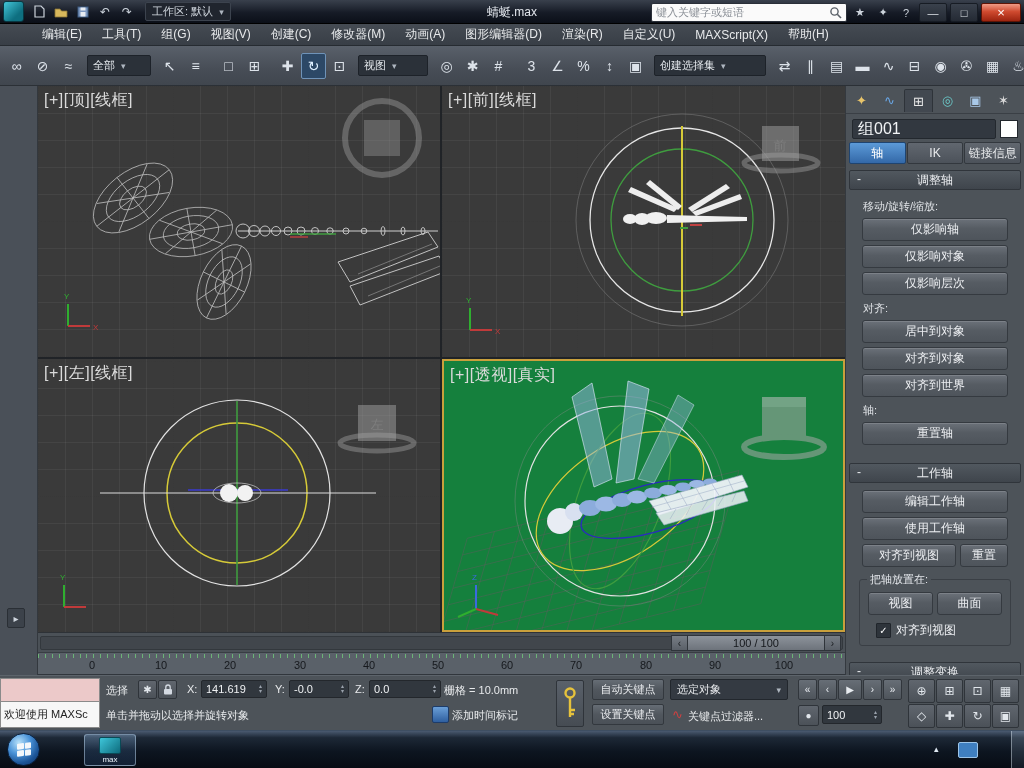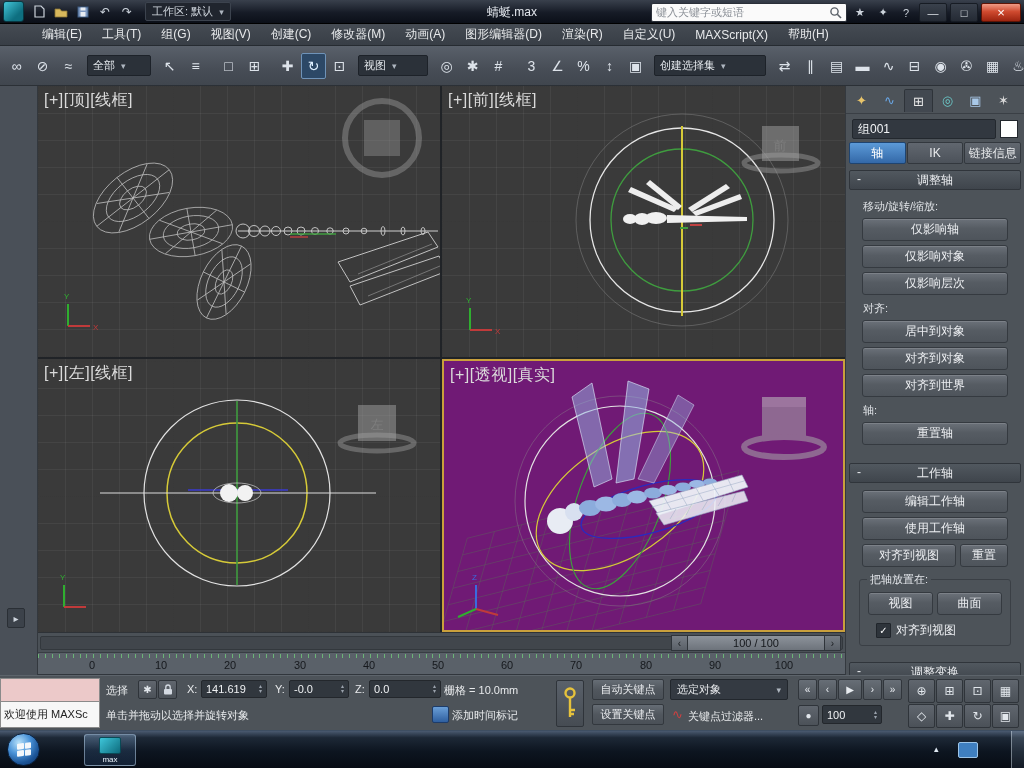--- a/index.html
+++ b/index.html
@@ -46,21 +46,21 @@
     border:1px solid #2a2f35;color:#cfd6de;font-size:10px;display:flex;align-items:center;justify-content:center;border-radius:2px}
   
   .vps{position:absolute;left:38px;top:86px;width:807px;height:546px;background:#202327;
     display:grid;grid-template-columns:402px 403px;grid-template-rows:271px 273px;gap:2px}
   .vp{position:relative;background-color:#3a3a3a;overflow:hidden}
   .vp.wire{background-image:
     repeating-linear-gradient(0deg,rgba(255,255,255,.05) 0 1px,transparent 1px 27px),
     repeating-linear-gradient(90deg,rgba(255,255,255,.05) 0 1px,transparent 1px 27px),
     repeating-linear-gradient(0deg,rgba(0,0,0,.20) 0 1px,transparent 1px 135px),
     repeating-linear-gradient(90deg,rgba(0,0,0,.20) 0 1px,transparent 1px 135px)}
-  .vp.persp{background:#701a75;border:2px solid #c9a03c;box-sizing:border-box}
+  .vp.persp{background:#15803d;border:2px solid #c9a03c;box-sizing:border-box}
   .vplabel{position:absolute;left:6px;top:4px;font-size:16px;color:#dadada;z-index:3;letter-spacing:.5px}
   .vp svg{position:absolute;left:0;top:0;display:block}
   .wing{stroke:#d2d2d2;fill:none;stroke-width:.75;opacity:.88}
   .wire1{stroke:#d0d0d0;fill:none;stroke-width:.9}
   .cubelabel{fill:#7e7e7e;font-size:13px;text-anchor:middle}
   .axl{font-size:8px}
   .pgrid{stroke:#5e5e5e;stroke-width:.8;fill:none;opacity:.7}
   
   .timeslider{position:absolute;left:38px;top:632px;width:807px;height:20px;background:#4b5157;border-top:1px solid #2e3237}
   .tsgroove{position:absolute;left:2px;right:2px;top:3px;bottom:3px;background:#41464c;border:1px solid #33383d;border-radius:2px}
@@ -103,21 +103,21 @@
     background:linear-gradient(#6a9fd8,#2f5f9f);border:1px solid #1d3c6a}
   .waveicon{position:absolute;left:672px;top:31px;color:#d04040;font-size:13px}
   
   .cmdpanel{position:absolute;left:845px;top:86px;width:179px;height:589px;background:#4d5359;
     border-left:1px solid #34393f;box-sizing:border-box}
   .ptabs{display:flex;align-items:center;height:25px;padding:2px 2px 0;gap:1px;border-bottom:1px solid #3a3f45}
   .ptab{width:27px;height:22px;display:flex;align-items:center;justify-content:center;font-size:13px;border-radius:2px 2px 0 0}
   .ptab.active{background:#424850;border:1px solid #2e3339;border-bottom:none}
   .prow-name{display:flex;align-items:center;gap:4px;padding:5px 6px 3px}
   .namefield{flex:1;height:18px;background:#323840;border:1px solid #23282e;border-radius:2px;color:#f2f4f6;
-    font-size:12px;display:flex;align-items:center;padding:0 5px}
+    font-size:16px;display:flex;align-items:center;padding:0 5px}
   .swatch{width:16px;height:16px;background:#fff;border:1px solid #23282e;flex:0 0 16px}
   .subtabs{display:flex;padding:0 3px;gap:1px}
   .subtab{flex:1;height:20px;display:flex;align-items:center;justify-content:center;font-size:12px;color:#e8eaec;
     background:linear-gradient(#61676f,#4c525a);border:1px solid #33383e;border-radius:2px}
   .subtab.active{background:linear-gradient(#5c9ad8,#3368a8);border-color:#1f4470;color:#fff}
   .rollout{margin:6px 3px 0}
   .rhead{height:18px;background:linear-gradient(#51585f,#3f454c);border:1px solid #30353b;border-radius:2px;
     display:flex;align-items:center;justify-content:center;font-size:12px;color:#e9ebee;position:relative}
   .rhead .rmin{position:absolute;left:7px;top:1px;font-size:12px}
   .rbody{padding:3px 0 8px}

